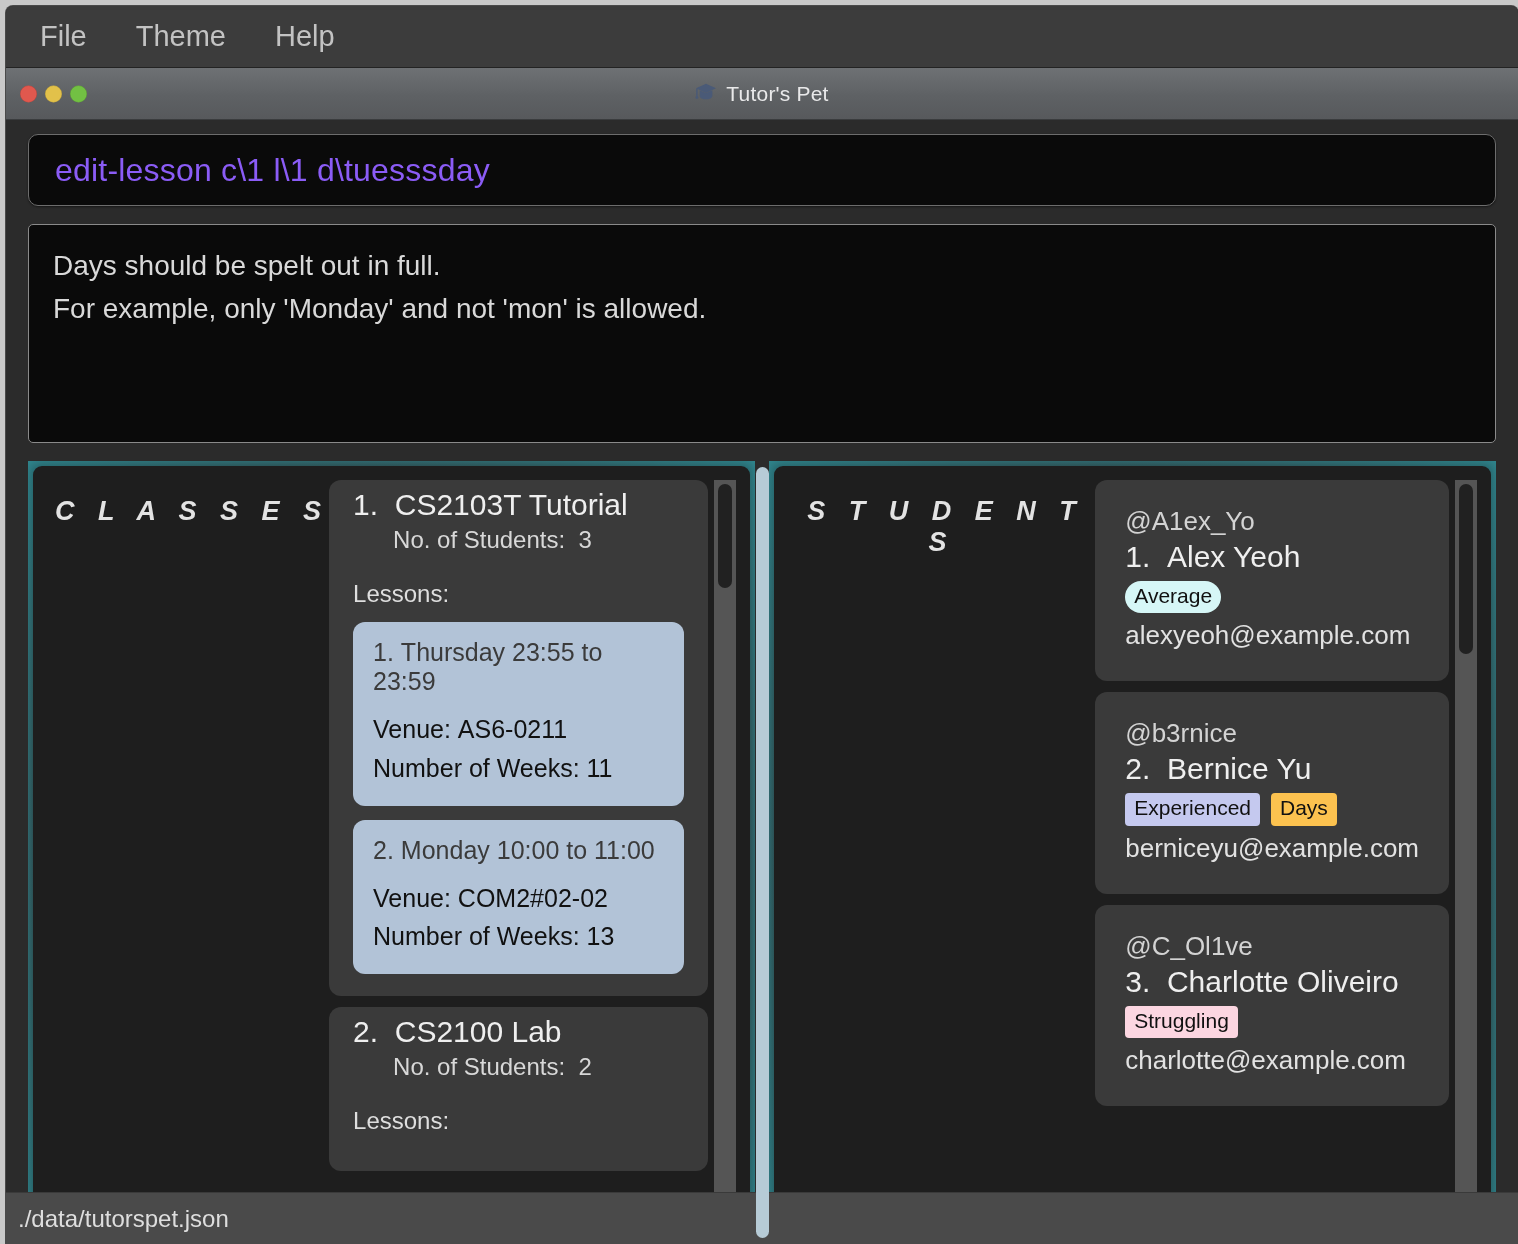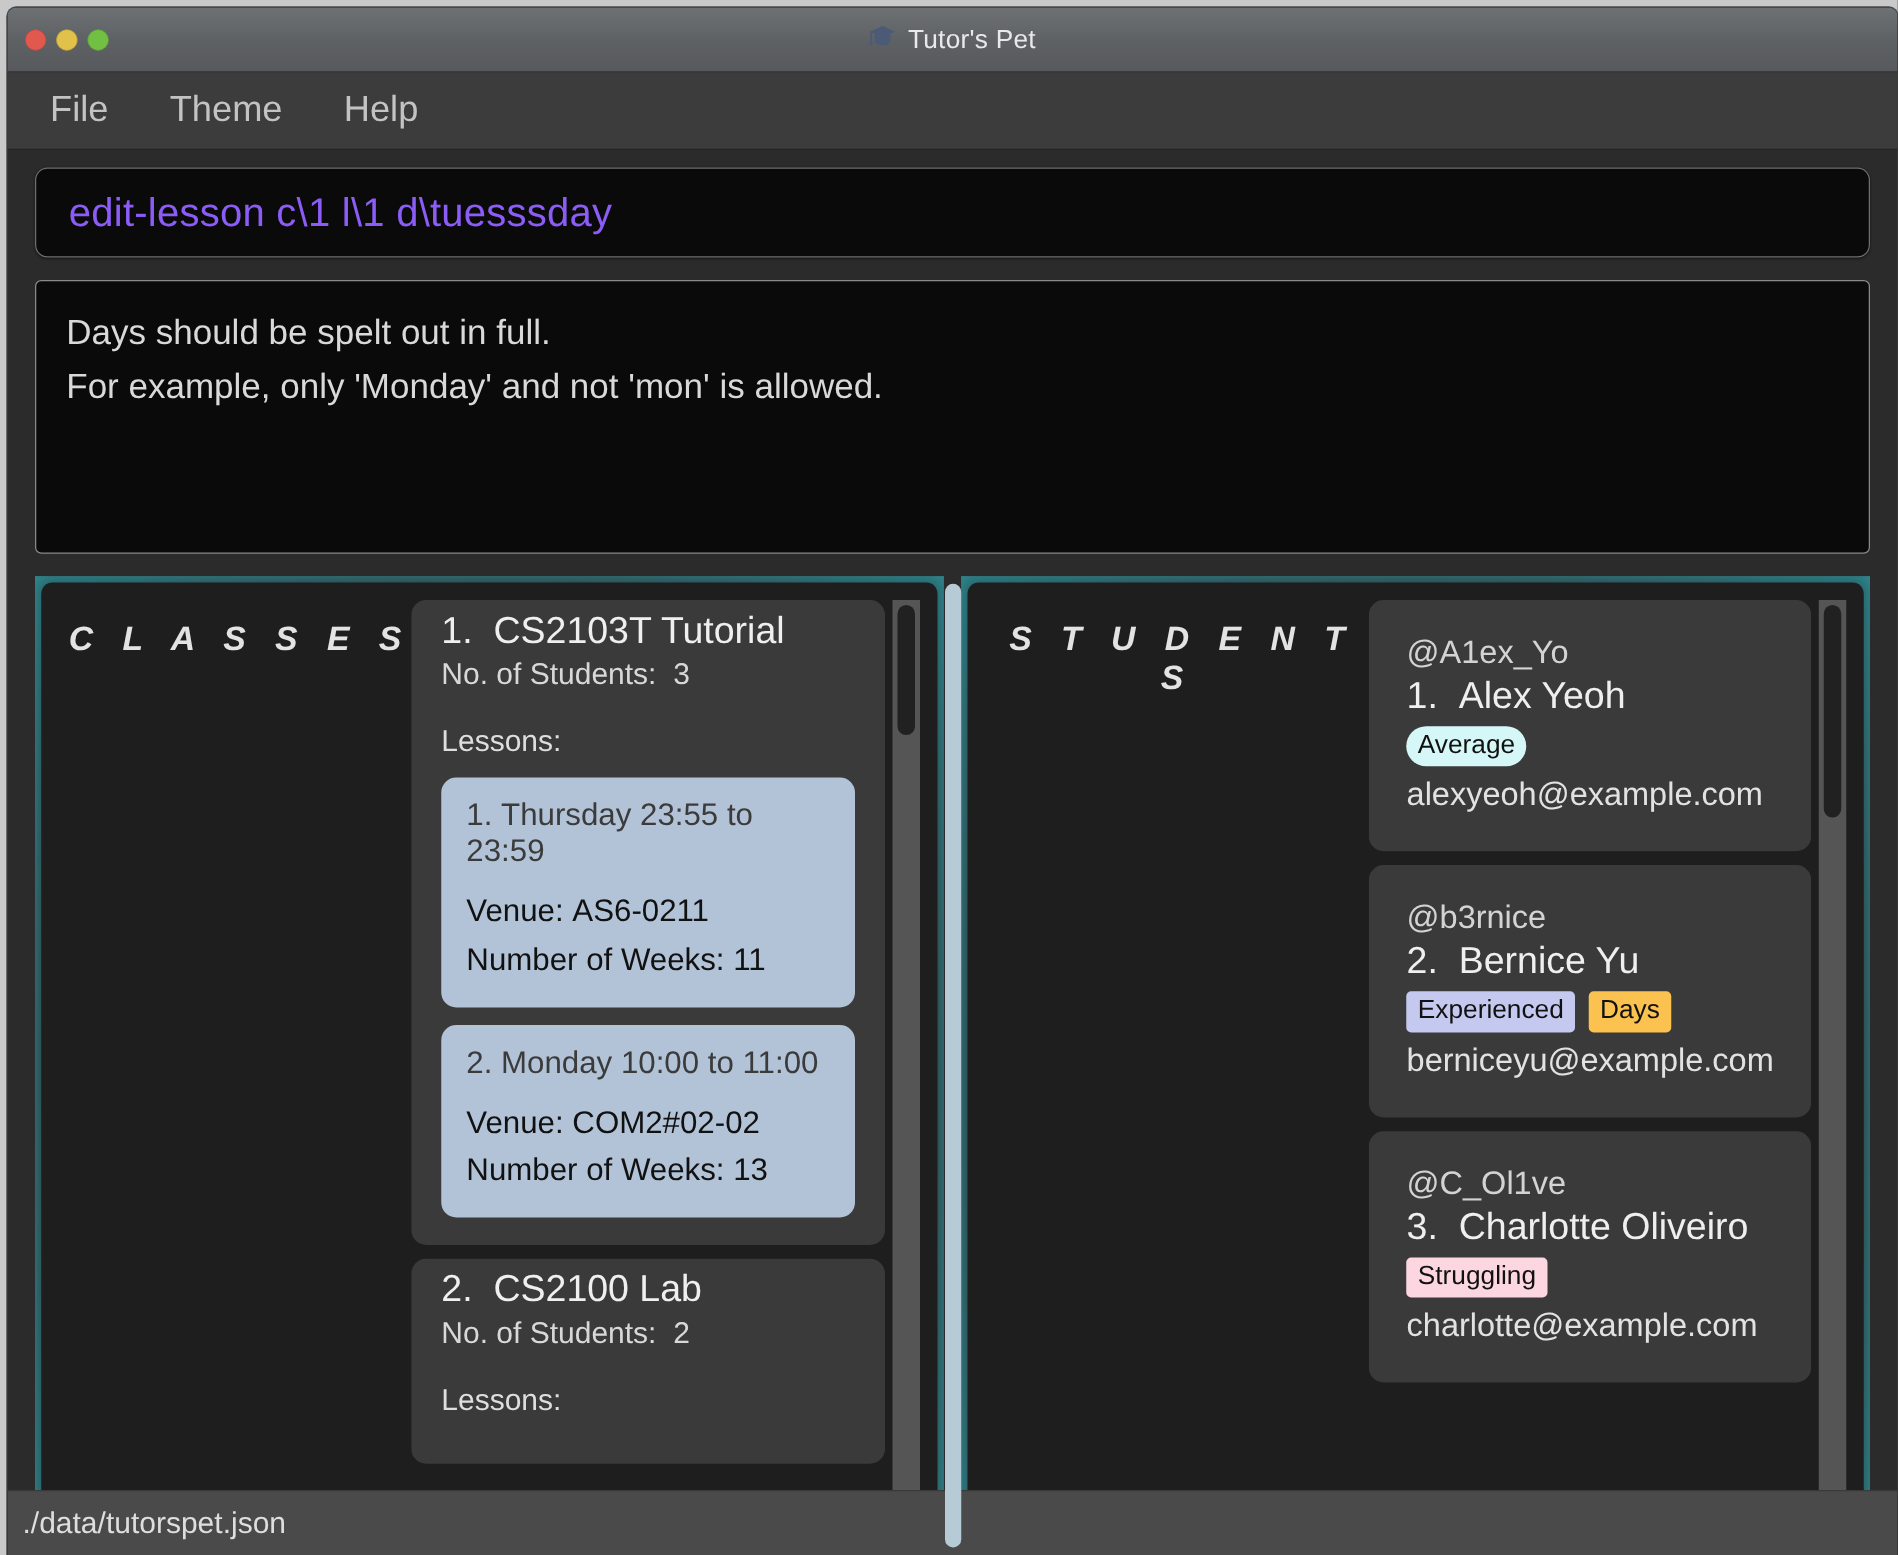--- a/index.html
+++ b/index.html
@@ -177,20 +177,21 @@
   .class-title {
     color: #efefef;
     font-size: 30px;
     margin-bottom: 4px;
     white-space: pre;
   }
   .class-sub {
     color: #d8d8d8;
     font-size: 24px;
     white-space: pre;
+    margin-left: 40px;
   }
   .lessons-label {
     color: #dedede;
     font-size: 24px;
     margin-top: 26px;
     margin-bottom: 14px;
   }
   .lesson-card {
     background: #b2c3d7;
     border-radius: 12px;
@@ -267,46 +268,46 @@
     display: flex; align-items: center;
     padding-left: 12px;
     border-top: 1px solid #3a3a3a;
   }
   #status-text { color: #dedede; font-size: 24px; }
 </style>
 </head>
 <body>
 
 <div id="app">
+
+  <div id="menubar">
+    <span class="menu-item">File</span>
+    <span class="menu-item">Theme</span>
+    <span class="menu-item">Help</span>
+  </div>
 
   <div id="titlebar">
     <div class="lights">
       <span class="light red"></span>
       <span class="light yellow"></span>
       <span class="light green"></span>
     </div>
     <div id="title-wrap">
       <span class="cap-icon">
         <svg width="22" height="20" viewBox="0 0 24 22" fill="none">
           <path d="M12 2 L23 7 L12 12 L1 7 Z" fill="#4a5a77"></path>
           <path d="M5 9.2 V15 C5 17.5 8.2 19 12 19 C15.8 19 19 17.5 19 15 V9.2 L12 12.4 Z" fill="#4a5a77"></path>
           <rect x="1.2" y="7" width="1.6" height="9" rx="0.8" fill="#4a5a77"></rect>
           <circle cx="2" cy="17" r="1.6" fill="#4a5a77"></circle>
         </svg>
       </span>
       <span id="title-text">Tutor's Pet</span>
     </div>
   </div>
 
-  <div id="menubar">
-    <span class="menu-item">File</span>
-    <span class="menu-item">Theme</span>
-    <span class="menu-item">Help</span>
-  </div>
-
   <div id="body">
 
     <div id="command-box">
       <span id="command-text">edit-lesson c\1 l\1 d\tuesssday</span>
     </div>
 
     <div id="result-box">
       <div class="result-line">Days should be spelt out in full.</div>
       <div class="result-line">For example, only 'Monday' and not 'mon' is allowed.</div>
     </div>

